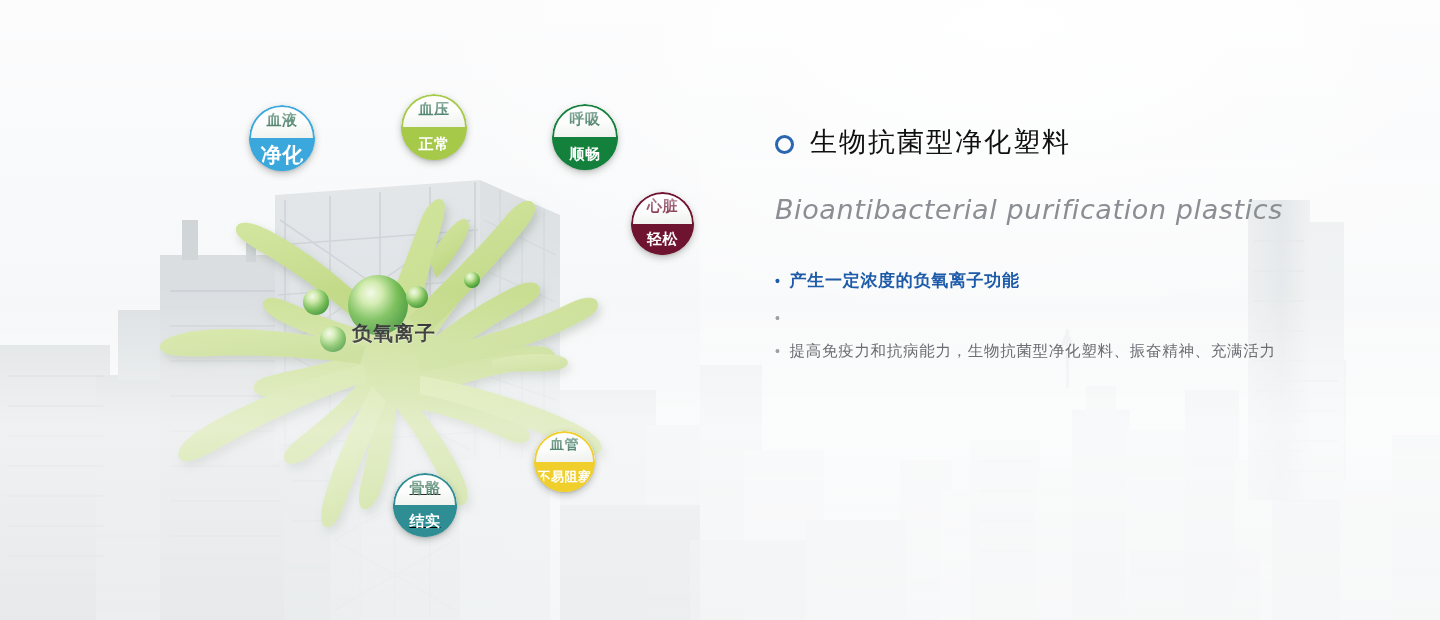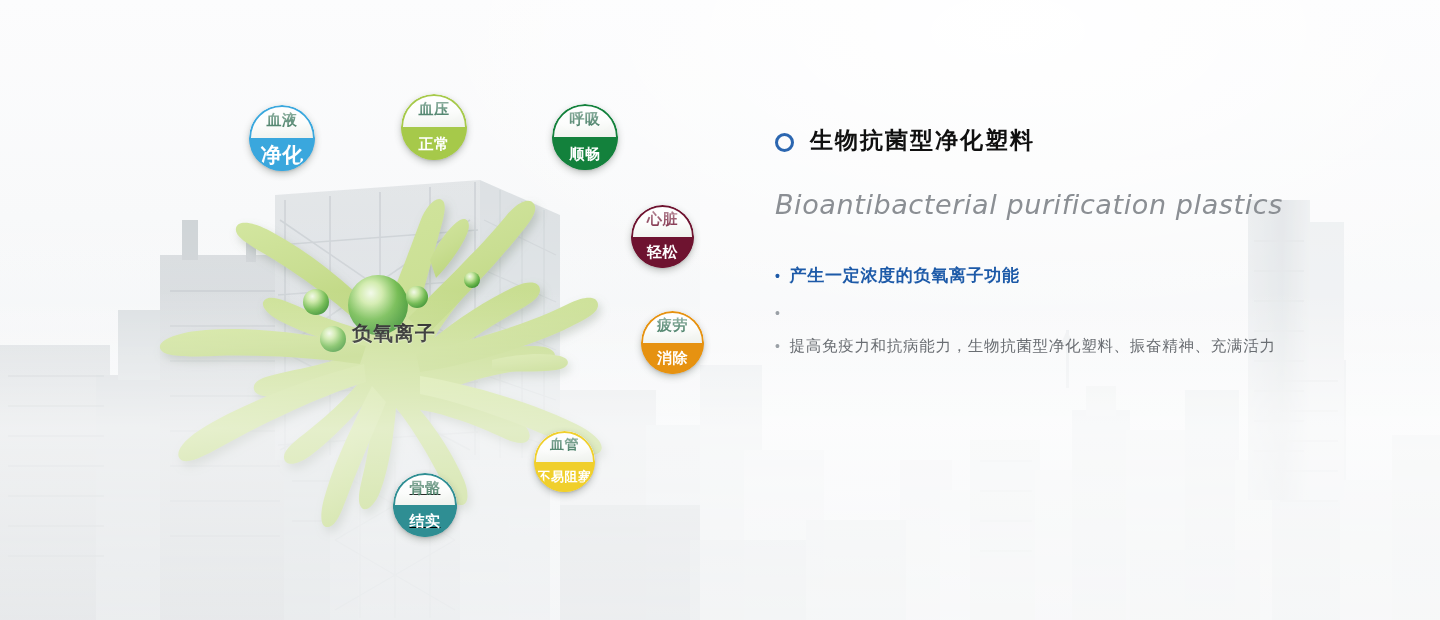--- a/index.html
+++ b/index.html
@@ -101,22 +101,22 @@
 
   .title-row { display: flex; align-items: center; gap: 16px; }
   .ring-icon {
     width: 19px; height: 19px;
     border: 3px solid #2b66b0;
     border-radius: 50%;
     flex: 0 0 auto;
     margin-top: 4px;
   }
   .title {
-    font-size: 23px;
-    font-weight: 700;
+    font-size: 27px;
+    font-weight: 400;
     color: #101010;
     letter-spacing: 2px;
     line-height: 1.1;
   }
   .subtitle {
     margin-top: 36px;
     font-family: "DejaVu Sans", "Liberation Sans", sans-serif;
     font-style: italic;
     font-size: 27px;
     color: #8b8f94;
@@ -415,41 +415,31 @@
     <div class="half-top" style="font-size:15px; color:#2c6b4f;">
       <span>呼吸</span>
     </div>
     <div class="half-bot" style="font-size:15px; background:#13813c;">
       <span>顺畅</span>
     </div>
     <div class="gloss"></div>
     <div class="ring" style="box-shadow: inset 0 0 0 2px #13813c;"></div>
   </div>
 
-  <div class="badge" style="left:631px; top:205px; width:63px; height:63px;">
+  <div class="badge" style="left:631px; top:192px; width:63px; height:63px;">
     <div class="half-top" style="font-size:15px; color:#6e1330;">
       <span>心脏</span>
     </div>
     <div class="half-bot" style="font-size:15px; background:#6e1330;">
       <span>轻松</span>
     </div>
     <div class="gloss"></div>
     <div class="ring" style="box-shadow: inset 0 0 0 2px #6e1330;"></div>
   </div>
 
-  <div class="badge" style="left:641px; top:311px; width:63px; height:63px;">
-    <div class="half-top" style="font-size:15px; color:#2c6b4f;">
-      <span>疲劳</span>
-    </div>
-    <div class="half-bot" style="font-size:15px; background:#e69211;">
-      <span>消除</span>
-    </div>
-    <div class="gloss"></div>
-    <div class="ring" style="box-shadow: inset 0 0 0 2px #e69211;"></div>
-  </div>
 
   <div class="badge" style="left:534px; top:431px; width:61px; height:61px;">
     <div class="half-top" style="font-size:14px; color:#2c6b4f;">
       <span>血管</span>
     </div>
     <div class="half-bot" style="font-size:13px; background:#f0cf2c;">
       <span>不易阻塞</span>
     </div>
     <div class="gloss"></div>
     <div class="ring" style="box-shadow: inset 0 0 0 2px #f0cf2c;"></div>

